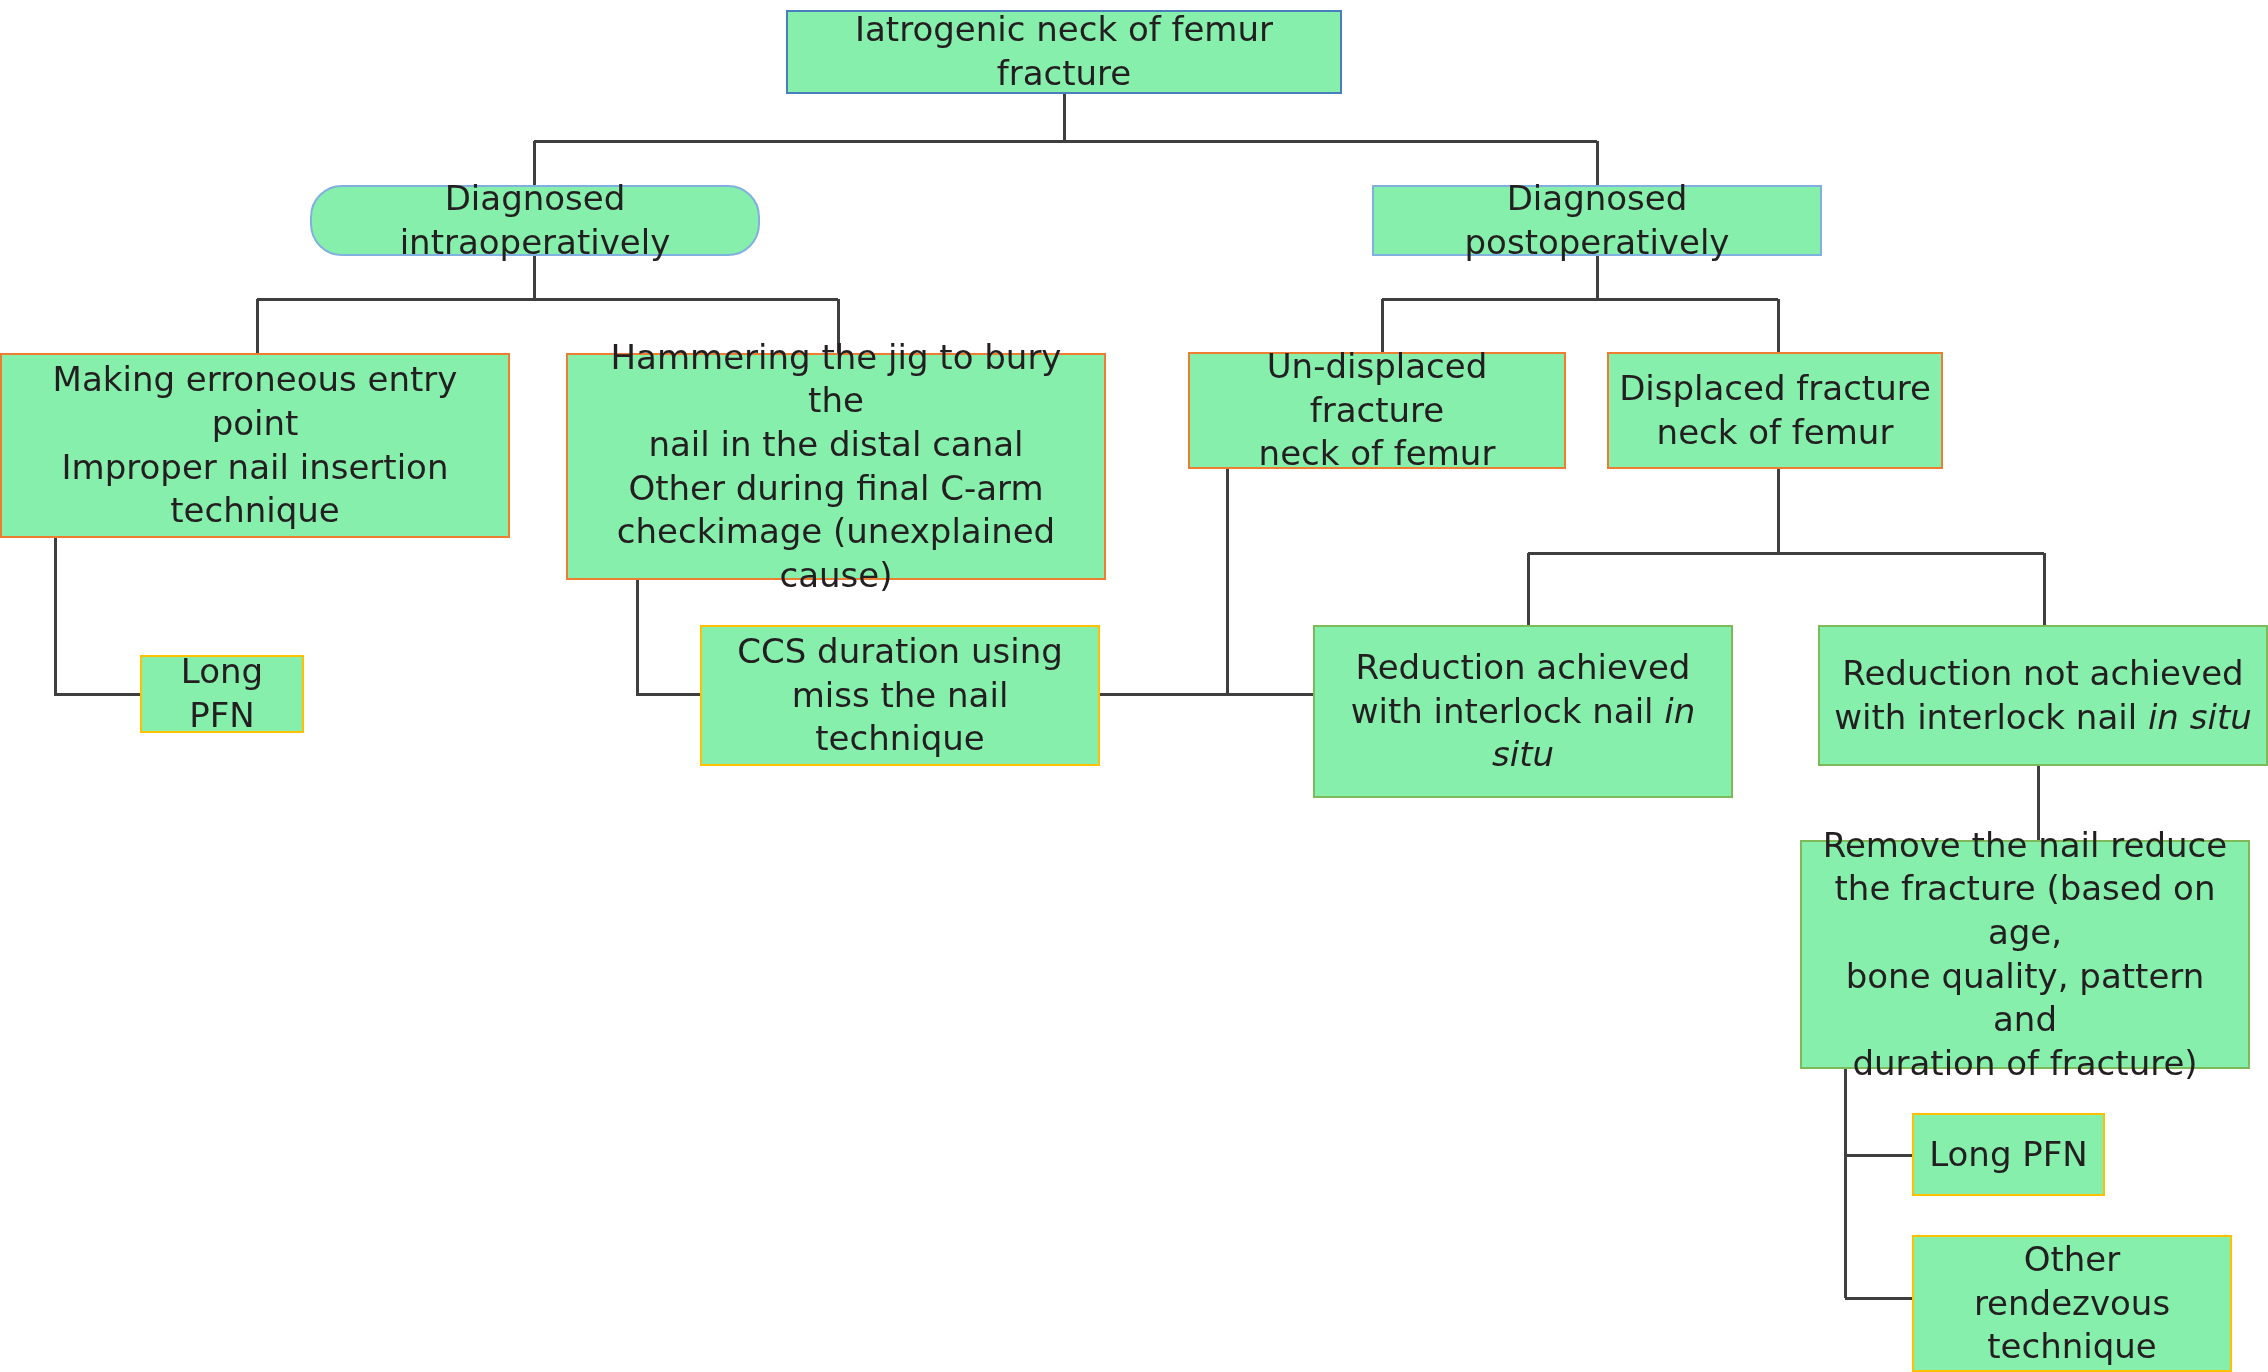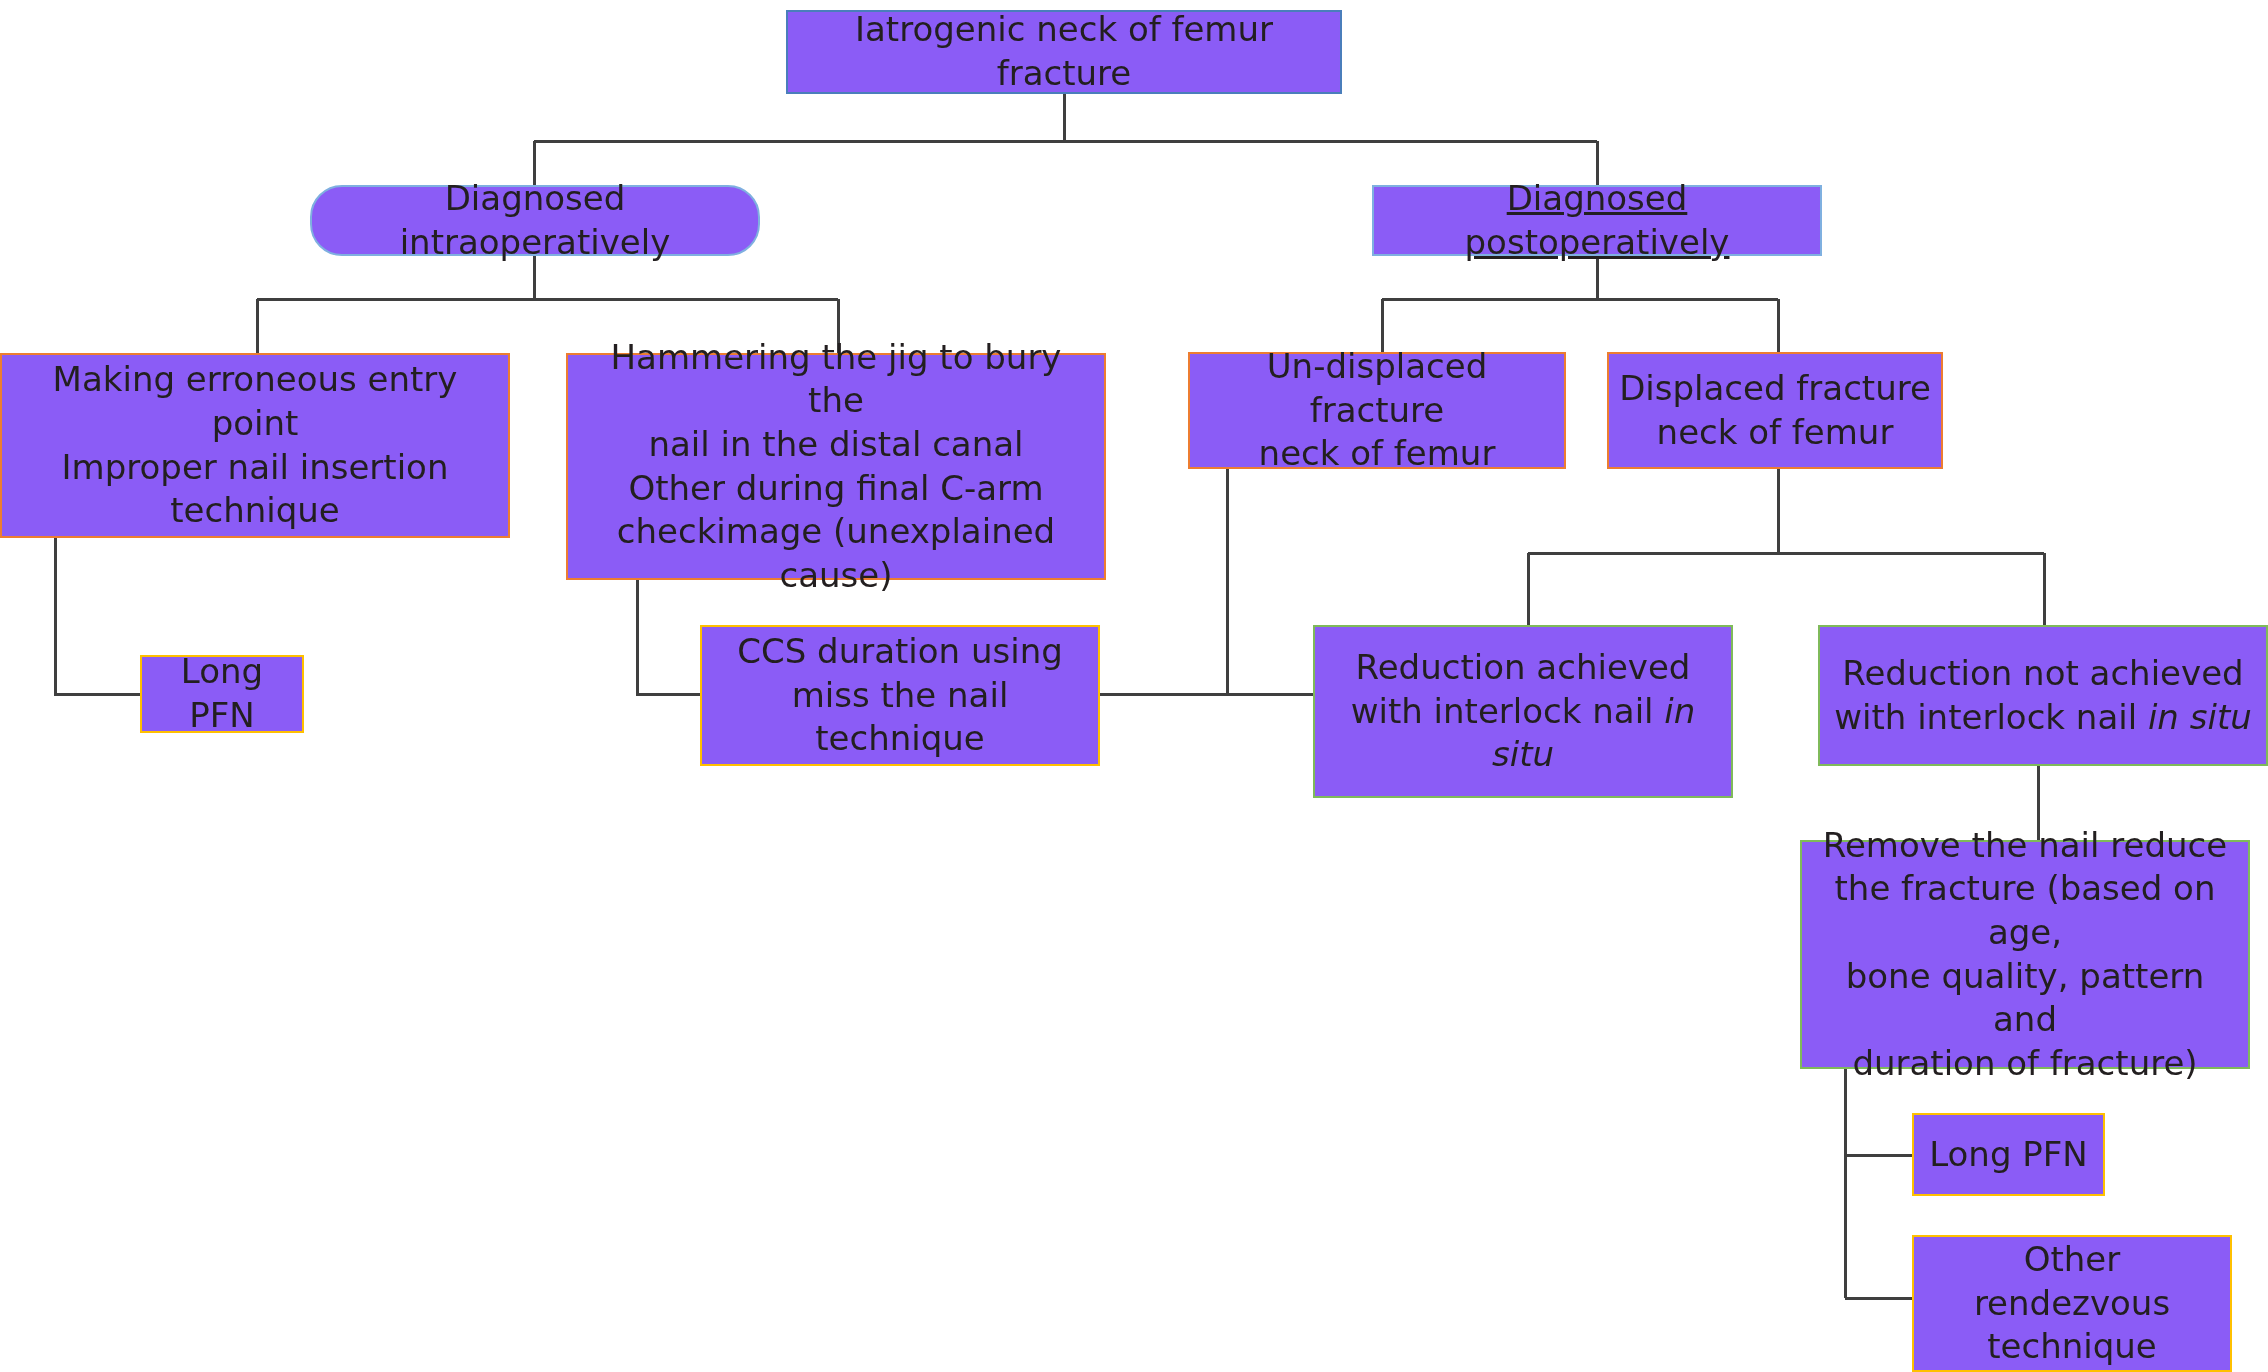--- a/index.html
+++ b/index.html
@@ -19,21 +19,21 @@
     position: absolute;
     left: 0;
     top: 0;
     width: 2268px;
     height: 1372px;
     pointer-events: none;
   }
   .node {
     position: absolute;
     box-sizing: border-box;
-    background: #8b5cf6;
+    background: #86efac;
     border-style: solid;
     border-width: 2px;
     display: flex;
     align-items: center;
     justify-content: center;
     text-align: center;
     color: #231f20;
     font-size: 34px;
     line-height: 1.28;
     padding: 5px 10px;
@@ -91,21 +91,21 @@
   </svg>
 
   <div class="node blue" style="left:786px; top:10px; width:556px; height:84px;">
     <span class="txt">Iatrogenic neck of femur fracture</span>
   </div>
 
   <div class="node ltblue" style="left:310px; top:185px; width:450px; height:71px;border-radius:32px;">
     <span class="txt">Diagnosed intraoperatively</span>
   </div>
 
-  <div class="node ltblue" style="left:1372px; top:185px; width:450px; height:71px;text-decoration:underline;">
+  <div class="node ltblue" style="left:1372px; top:185px; width:450px; height:71px;">
     <span class="txt">Diagnosed postoperatively</span>
   </div>
 
   <div class="node orange" style="left:0px; top:353px; width:510px; height:185px;">
     <span class="txt">
       <span>Making erroneous entry point</span><br>
       <span>Improper nail insertion</span><br>
       <span>technique</span>
     </span>
   </div>

